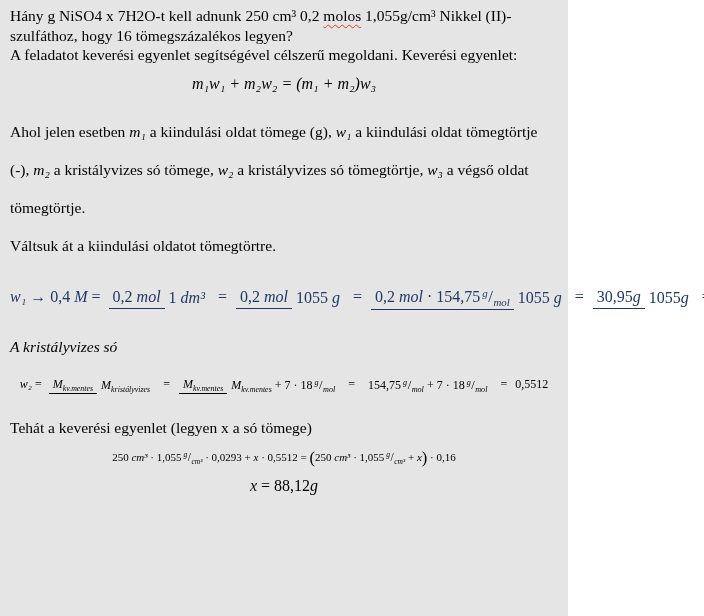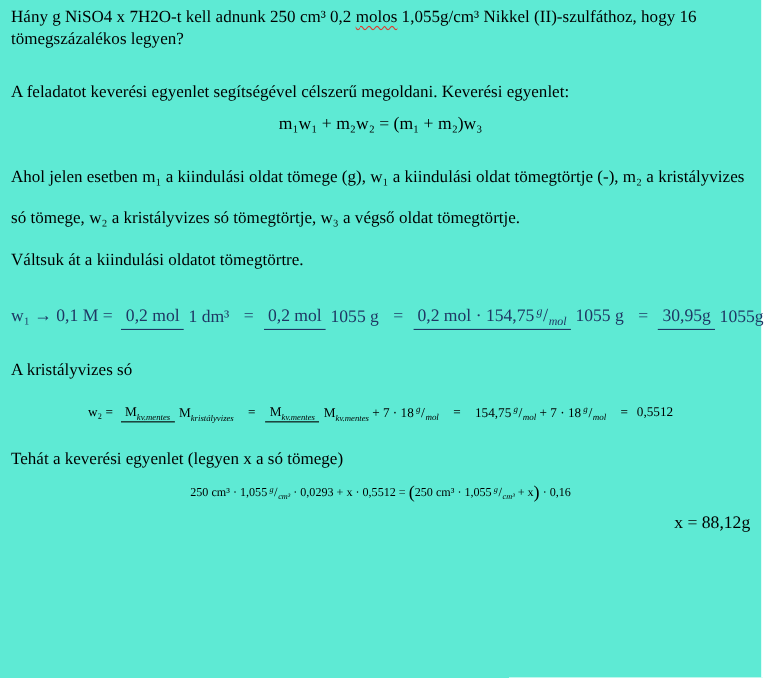--- a/index.html
+++ b/index.html
@@ -1,45 +1,45 @@
 <!DOCTYPE html>
 <html><head>
 <meta charset="utf-8">
 <style>
   html, body { margin:0; padding:0; background:#ffffff; }
   body {
     width:704px; height:616px; overflow:hidden;
     font-family:"Liberation Serif", serif;
     font-size:15.5px; color:#000;
   }
-  .doc { box-sizing:border-box; width:692px; height:616px; padding:6px 10px 0 10px; background:#5eead4; }
+  .doc { box-sizing:border-box; width:568px; height:616px; padding:6px 10px 0 10px; background:#e5e5e5; }
   p { margin:0; }
 
   .question { line-height:19.5px; max-width:668px; }
   .misspell {
     text-decoration:underline; text-decoration-style:wavy;
     text-decoration-color:#e03a2f; text-decoration-thickness:1px;
     text-underline-offset:3px;
   }
-  .intro { margin-top:29px; line-height:19px; }
+  .intro { line-height:19px; }
   .explain { margin-top:19px; line-height:38px; max-width:680px; }
   .convert { margin-top:9px; line-height:20px; }
-  .salt { margin-top:27px; line-height:20px; }
+  .salt { margin-top:27px; line-height:20px;font-style:italic; }
   .therefore { margin-top:23px; line-height:20px; }
   .whence { margin-top:10px; line-height:20px; }
 
   
   .eq { text-align:center; white-space:nowrap; font-size:16px; line-height:21px; }
   .eq-mixing { margin-top:9px; }
   .eq-w1 { margin-top:30px; color:#1f3864; }
   .eq-w2 { margin-top:17px; font-size:12px; }
   .eq-main { margin-top:9px; font-size:11px; }
-  .eq-result { margin-top:6px;text-align:right; }
+  .eq-result { margin-top:6px; }
 
-  .mi { }
+  .mi { font-style:italic; }
   .mn { font-style:normal; }
 
   .frac { display:inline-flex; flex-direction:row; vertical-align:middle; margin:0 4px; line-height:1.25; }
   .frac .num { border-bottom:1.4px solid currentColor; padding:0 4px 1px 4px; }
   .frac .den { padding:1px 4px 0 4px; }
 
   .eqsign { margin:0 5px; }
 
   sub.msub { font-size:0.66em; font-style:italic; line-height:0; }
 
@@ -58,21 +58,21 @@
   <p class="question"><span>Hány g NiSO4 x 7H2O-t kell adnunk 250 cm³ 0,2 </span><span class="misspell">molos</span><span> 1,055g/cm³ Nikkel (II)-szulfáthoz, hogy 16 tömegszázalékos legyen?</span></p>
 
   <p class="intro">A feladatot keverési egyenlet segítségével célszerű megoldani. Keverési egyenlet:</p>
 
   <p class="eq eq-mixing"><span class="mi">m₁w₁ + m₂w₂ = (m₁ + m₂)w₃</span></p>
 
   <p class="explain"><span>Ahol jelen esetben </span><span class="mi">m₁</span><span> a kiindulási oldat tömege (g), </span><span class="mi">w₁</span><span> a kiindulási oldat tömegtörtje (-), </span><span class="mi">m₂</span><span> a kristályvizes só tömege, </span><span class="mi">w₂</span><span> a kristályvizes só tömegtörtje, </span><span class="mi">w₃</span><span> a végső oldat tömegtörtje.</span></p>
 
   <p class="convert">Váltsuk át a kiindulási oldatot tömegtörtre.</p>
 
-  <div class="eq eq-w1"><span class="mi">w₁</span><span class="mn"> → 0,1 </span><span class="mi">M</span><span class="mn"> = </span><span class="frac">
+  <div class="eq eq-w1"><span class="mi">w₁</span><span class="mn"> → 0,4 </span><span class="mi">M</span><span class="mn"> = </span><span class="frac">
         <span class="num"><span class="mn">0,2 </span><span class="mi">mol</span></span>
         <span class="den"><span class="mn">1 </span><span class="mi">dm³</span></span>
       </span><span class="mn eqsign">=</span><span class="frac">
         <span class="num"><span class="mn">0,2 </span><span class="mi">mol</span></span>
         <span class="den"><span class="mn">1055 </span><span class="mi">g</span></span>
       </span><span class="mn eqsign">=</span><span class="frac">
         <span class="num"><span class="mn">0,2 </span><span class="mi">mol</span><span class="mn"> · </span><span class="mn">154,75</span><span class="unit"><span class="usup">g</span><span class="uslash">/</span><span class="usub">mol</span></span></span>
         <span class="den"><span class="mn">1055 </span><span class="mi">g</span></span>
       </span><span class="mn eqsign">=</span><span class="frac">
         <span class="num"><span class="mn">30,95</span><span class="mi">g</span></span>

